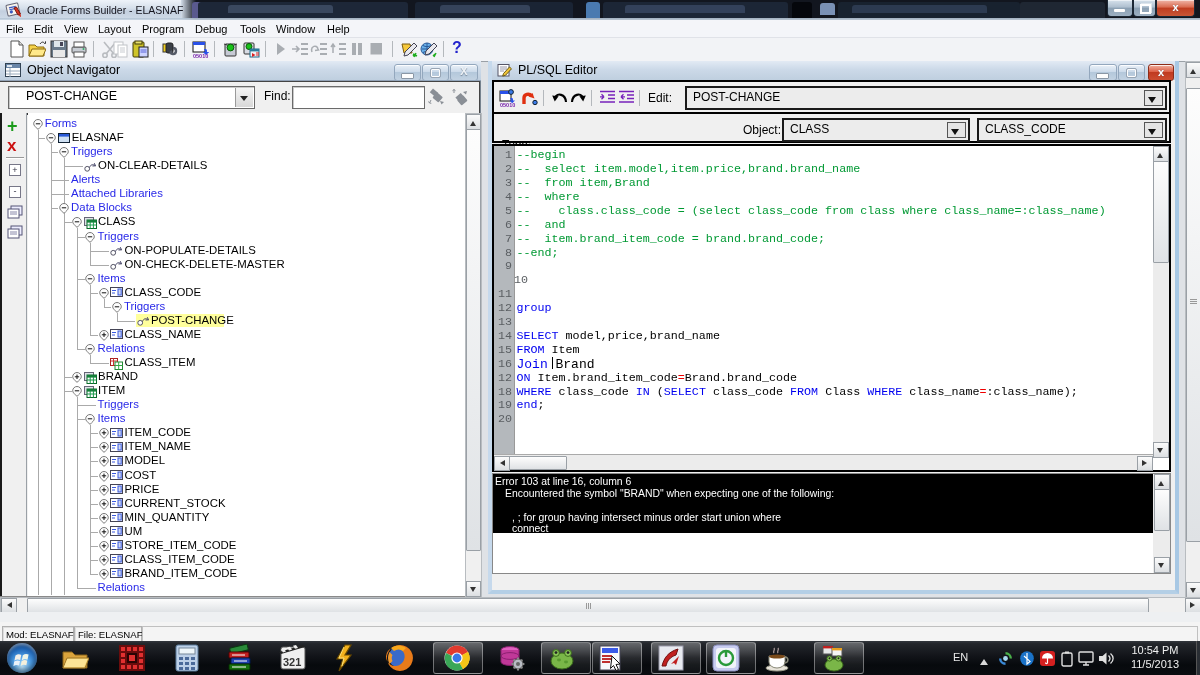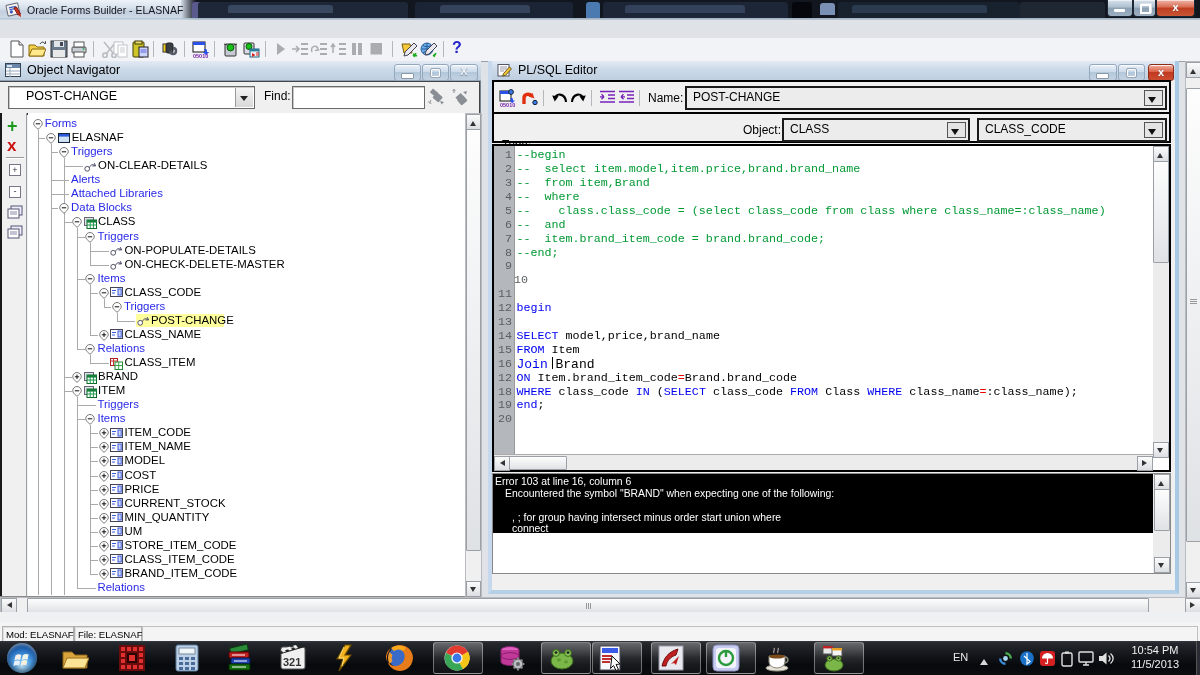--- a/index.html
+++ b/index.html
@@ -74,20 +74,31 @@
         <div class="glyphmin" style="border:none;top:9px;left:6px;height:3px;"></div>
       </div>
   <div class="abs capbtn capmm" style="left:1133px;width:21px;">
         <div style="position:absolute;left:6px;top:4px;width:7px;height:6px;border:2px solid #fff;box-shadow:1px -1px 0 #dde5ec;"></div>
       </div>
   <div class="abs capbtn capcl" style="left:1156px;width:37px;">
         <div class="glyphx" style="top:1px;">x</div>
       </div>
 </div>
 
+<div id="menubar" class="abs">
+  <div class="mi" style="left:6px;">File</div>
+      <div class="mi" style="left:34px;">Edit</div>
+  <div class="mi" style="left:64px;">View</div>
+      <div class="mi" style="left:98px;">Layout</div>
+  <div class="mi" style="left:142px;">Program</div>
+      <div class="mi" style="left:195px;">Debug</div>
+  <div class="mi" style="left:240px;">Tools</div>
+      <div class="mi" style="left:276px;">Window</div>
+  <div class="mi" style="left:327px;">Help</div>
+</div>
 
 <div id="toolbar" class="abs">
   <svg class="ticon" style="left:8px;" viewBox="0 0 18 18">
         <path d="M3 1 h8 l4 4 v12 h-12 z" fill="#fff" stroke="#555"></path>
         <path d="M11 1 v4 h4" fill="#ddd" stroke="#555"></path>
       </svg>
   <svg class="ticon" style="left:28px;" viewBox="0 0 18 18">
         <path d="M1 5 h6 l2 2 h7 v9 h-15 z" fill="#f5d24a" stroke="#8a6a10"></path>
         <path d="M1 16 l3 -7 h14 l-3 7 z" fill="#ffe98a" stroke="#8a6a10"></path>
         <path d="M12 4 c2 -3 4 -2 5 0 l1 -3" fill="none" stroke="#333"></path>
@@ -614,21 +625,21 @@
             <path d="M1 6.8 h4 M5 6.8 l-2.5 -2.5 M5 6.8 l-2.5 2.5" stroke-width="1.3"></path>
           </g>
         </svg>
         <svg class="abs" style="left:124px;top:8px" width="17" height="15" viewBox="0 0 17 15">
           <g stroke="#7722bb" stroke-width="1.6">
             <path d="M1 1.5 h15 M9 5 h7 M9 8.5 h7 M1 12 h15"></path>
             <path d="M7 6.8 h-4 M3 6.8 l2.5 -2.5 M3 6.8 l2.5 2.5" stroke-width="1.3"></path>
           </g>
         </svg>
         <div class="tsep" style="left:145px;top:8px;"></div>
-        <div class="lbl" style="left:154px;top:9px;">Name:</div>
+        <div class="lbl" style="left:154px;top:9px;">Edit:</div>
         <div class="combo2" style="left:191px;top:4px;width:482px;height:24px;box-sizing:border-box;">
           <div class="ct" style="top:2px;">POST-CHANGE</div>
           <div class="darr2"></div>
         </div>
 <div class="abs" style="left:0;top:30px;width:675px;height:2px;background:#000;"></div>
         <div class="lbl" style="left:8px;top:56px;text-align:right;">Type:</div>
         <div class="lbl" style="left:249px;top:41px;">Object:</div>
         <div class="combo2" style="left:288px;top:36px;width:188px;height:24px;box-sizing:border-box;">
           <div class="ct" style="top:2px;">CLASS</div>
           <div class="darr2"></div>
@@ -653,21 +664,21 @@
 <div class="abs" style="left:0;top:71.7px;width:18px;text-align:right;font-family:'Liberation Mono',monospace;font-size:11.7px;color:#5a5e62;">6</div>
 <div class="abs" style="left:22.5px;top:71.7px;white-space:pre;font-family:'Liberation Mono',monospace;font-size:11.7px;color:#000;"><span style="color:#009933">--&nbsp;&nbsp;and</span></div>
 <div class="abs" style="left:0;top:85.6px;width:18px;text-align:right;font-family:'Liberation Mono',monospace;font-size:11.7px;color:#5a5e62;">7</div>
 <div class="abs" style="left:22.5px;top:85.6px;white-space:pre;font-family:'Liberation Mono',monospace;font-size:11.7px;color:#000;"><span style="color:#009933">--&nbsp;&nbsp;item.brand_item_code&nbsp;=&nbsp;brand.brand_code;</span></div>
 <div class="abs" style="left:0;top:99.5px;width:18px;text-align:right;font-family:'Liberation Mono',monospace;font-size:11.7px;color:#5a5e62;">8</div>
 <div class="abs" style="left:22.5px;top:99.5px;white-space:pre;font-family:'Liberation Mono',monospace;font-size:11.7px;color:#000;"><span style="color:#009933">--end;</span></div>
 <div class="abs" style="left:0;top:113.4px;width:18px;text-align:right;font-family:'Liberation Mono',monospace;font-size:11.7px;color:#5a5e62;">9</div>
 <div class="abs" style="left:0;top:127.3px;width:18px;text-align:left;font-family:'Liberation Mono',monospace;font-size:11.7px;color:#5a5e62;margin-left:20px;">10</div>
 <div class="abs" style="left:0;top:141.2px;width:18px;text-align:right;font-family:'Liberation Mono',monospace;font-size:11.7px;color:#5a5e62;">11</div>
 <div class="abs" style="left:0;top:155.1px;width:18px;text-align:right;font-family:'Liberation Mono',monospace;font-size:11.7px;color:#5a5e62;">12</div>
-<div class="abs" style="left:22.5px;top:155.1px;white-space:pre;font-family:'Liberation Mono',monospace;font-size:11.7px;color:#000;"><span style="color:#0000f0">begin</span></div>
+<div class="abs" style="left:22.5px;top:155.1px;white-space:pre;font-family:'Liberation Mono',monospace;font-size:11.7px;color:#000;"><span style="color:#0000f0">group</span></div>
 <div class="abs" style="left:0;top:169.0px;width:18px;text-align:right;font-family:'Liberation Mono',monospace;font-size:11.7px;color:#5a5e62;">13</div>
 <div class="abs" style="left:0;top:182.9px;width:18px;text-align:right;font-family:'Liberation Mono',monospace;font-size:11.7px;color:#5a5e62;">14</div>
 <div class="abs" style="left:22.5px;top:182.9px;white-space:pre;font-family:'Liberation Mono',monospace;font-size:11.7px;color:#000;"><span style="color:#0000f0">SELECT</span><span style="color:#000">&nbsp;model,price,brand_name</span></div>
 <div class="abs" style="left:0;top:196.8px;width:18px;text-align:right;font-family:'Liberation Mono',monospace;font-size:11.7px;color:#5a5e62;">15</div>
 <div class="abs" style="left:22.5px;top:196.8px;white-space:pre;font-family:'Liberation Mono',monospace;font-size:11.7px;color:#000;"><span style="color:#0000f0">FROM</span><span style="color:#000">&nbsp;Item</span></div>
 <div class="abs" style="left:0;top:210.7px;width:18px;text-align:right;font-family:'Liberation Mono',monospace;font-size:11.7px;color:#5a5e62;">16</div>
 <div class="abs" style="left:22.5px;top:210.7px;white-space:pre;font-family:'Liberation Mono',monospace;font-size:13px;color:#000;"><span style="color:#0000f0">Join</span><span style="color:#000">&nbsp;Brand</span></div>
 <div class="abs" style="left:0;top:224.6px;width:18px;text-align:right;font-family:'Liberation Mono',monospace;font-size:11.7px;color:#5a5e62;">12</div>
 <div class="abs" style="left:22.5px;top:224.6px;white-space:pre;font-family:'Liberation Mono',monospace;font-size:11.7px;color:#000;"><span style="color:#0000f0">ON</span><span style="color:#000">&nbsp;Item.brand_item_code</span><span style="color:#f00000">=</span><span style="color:#000">Brand.brand_code</span></div>
 <div class="abs" style="left:0;top:238.5px;width:18px;text-align:right;font-family:'Liberation Mono',monospace;font-size:11.7px;color:#5a5e62;">18</div>

